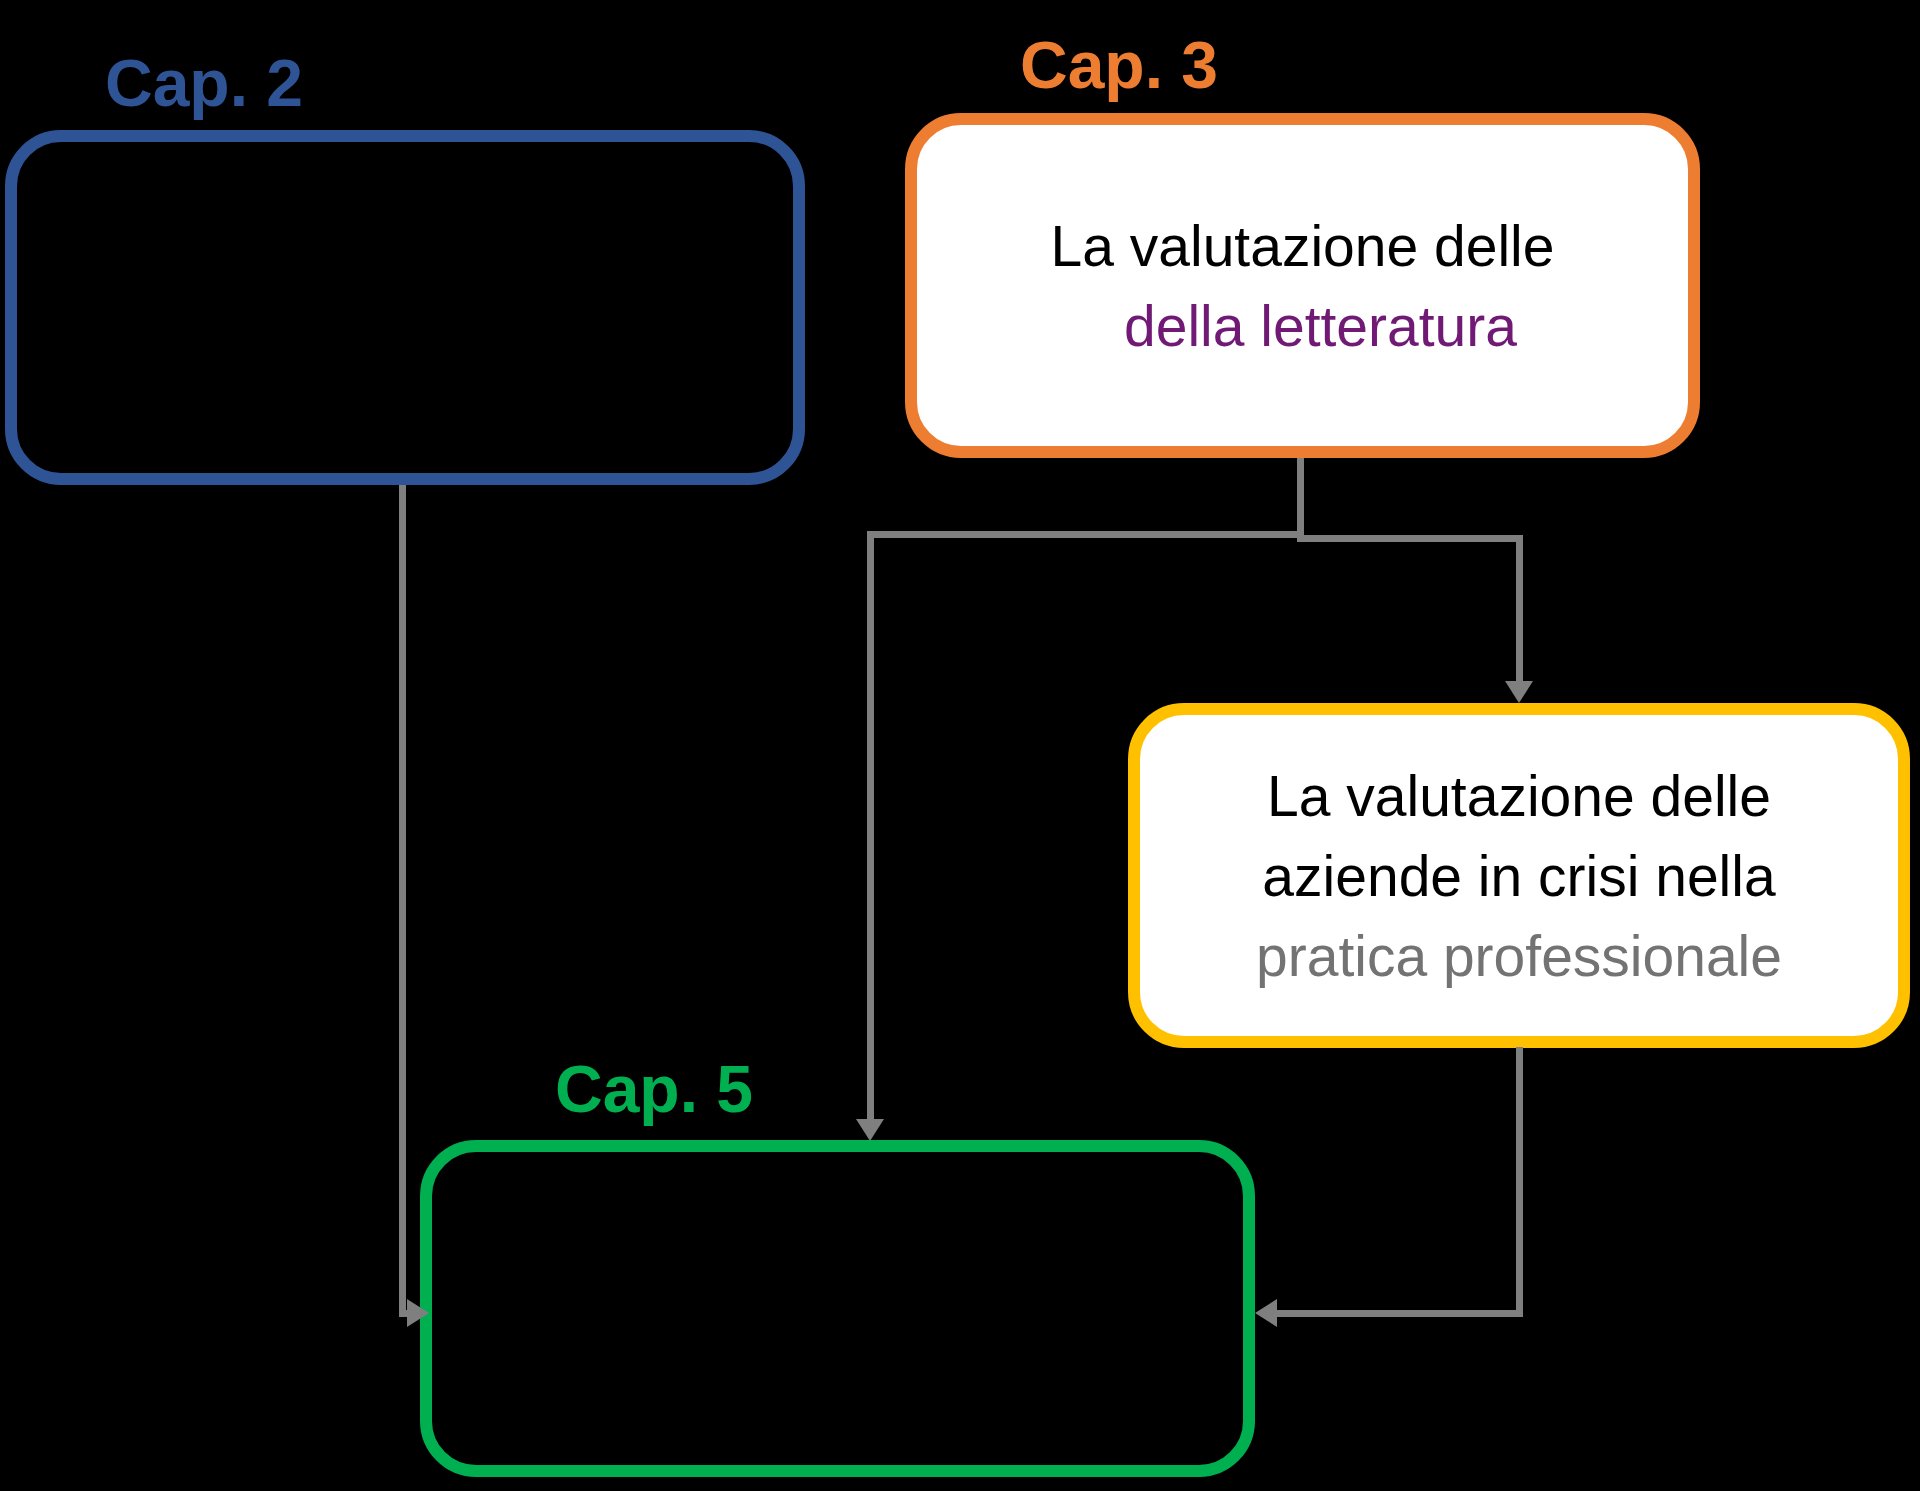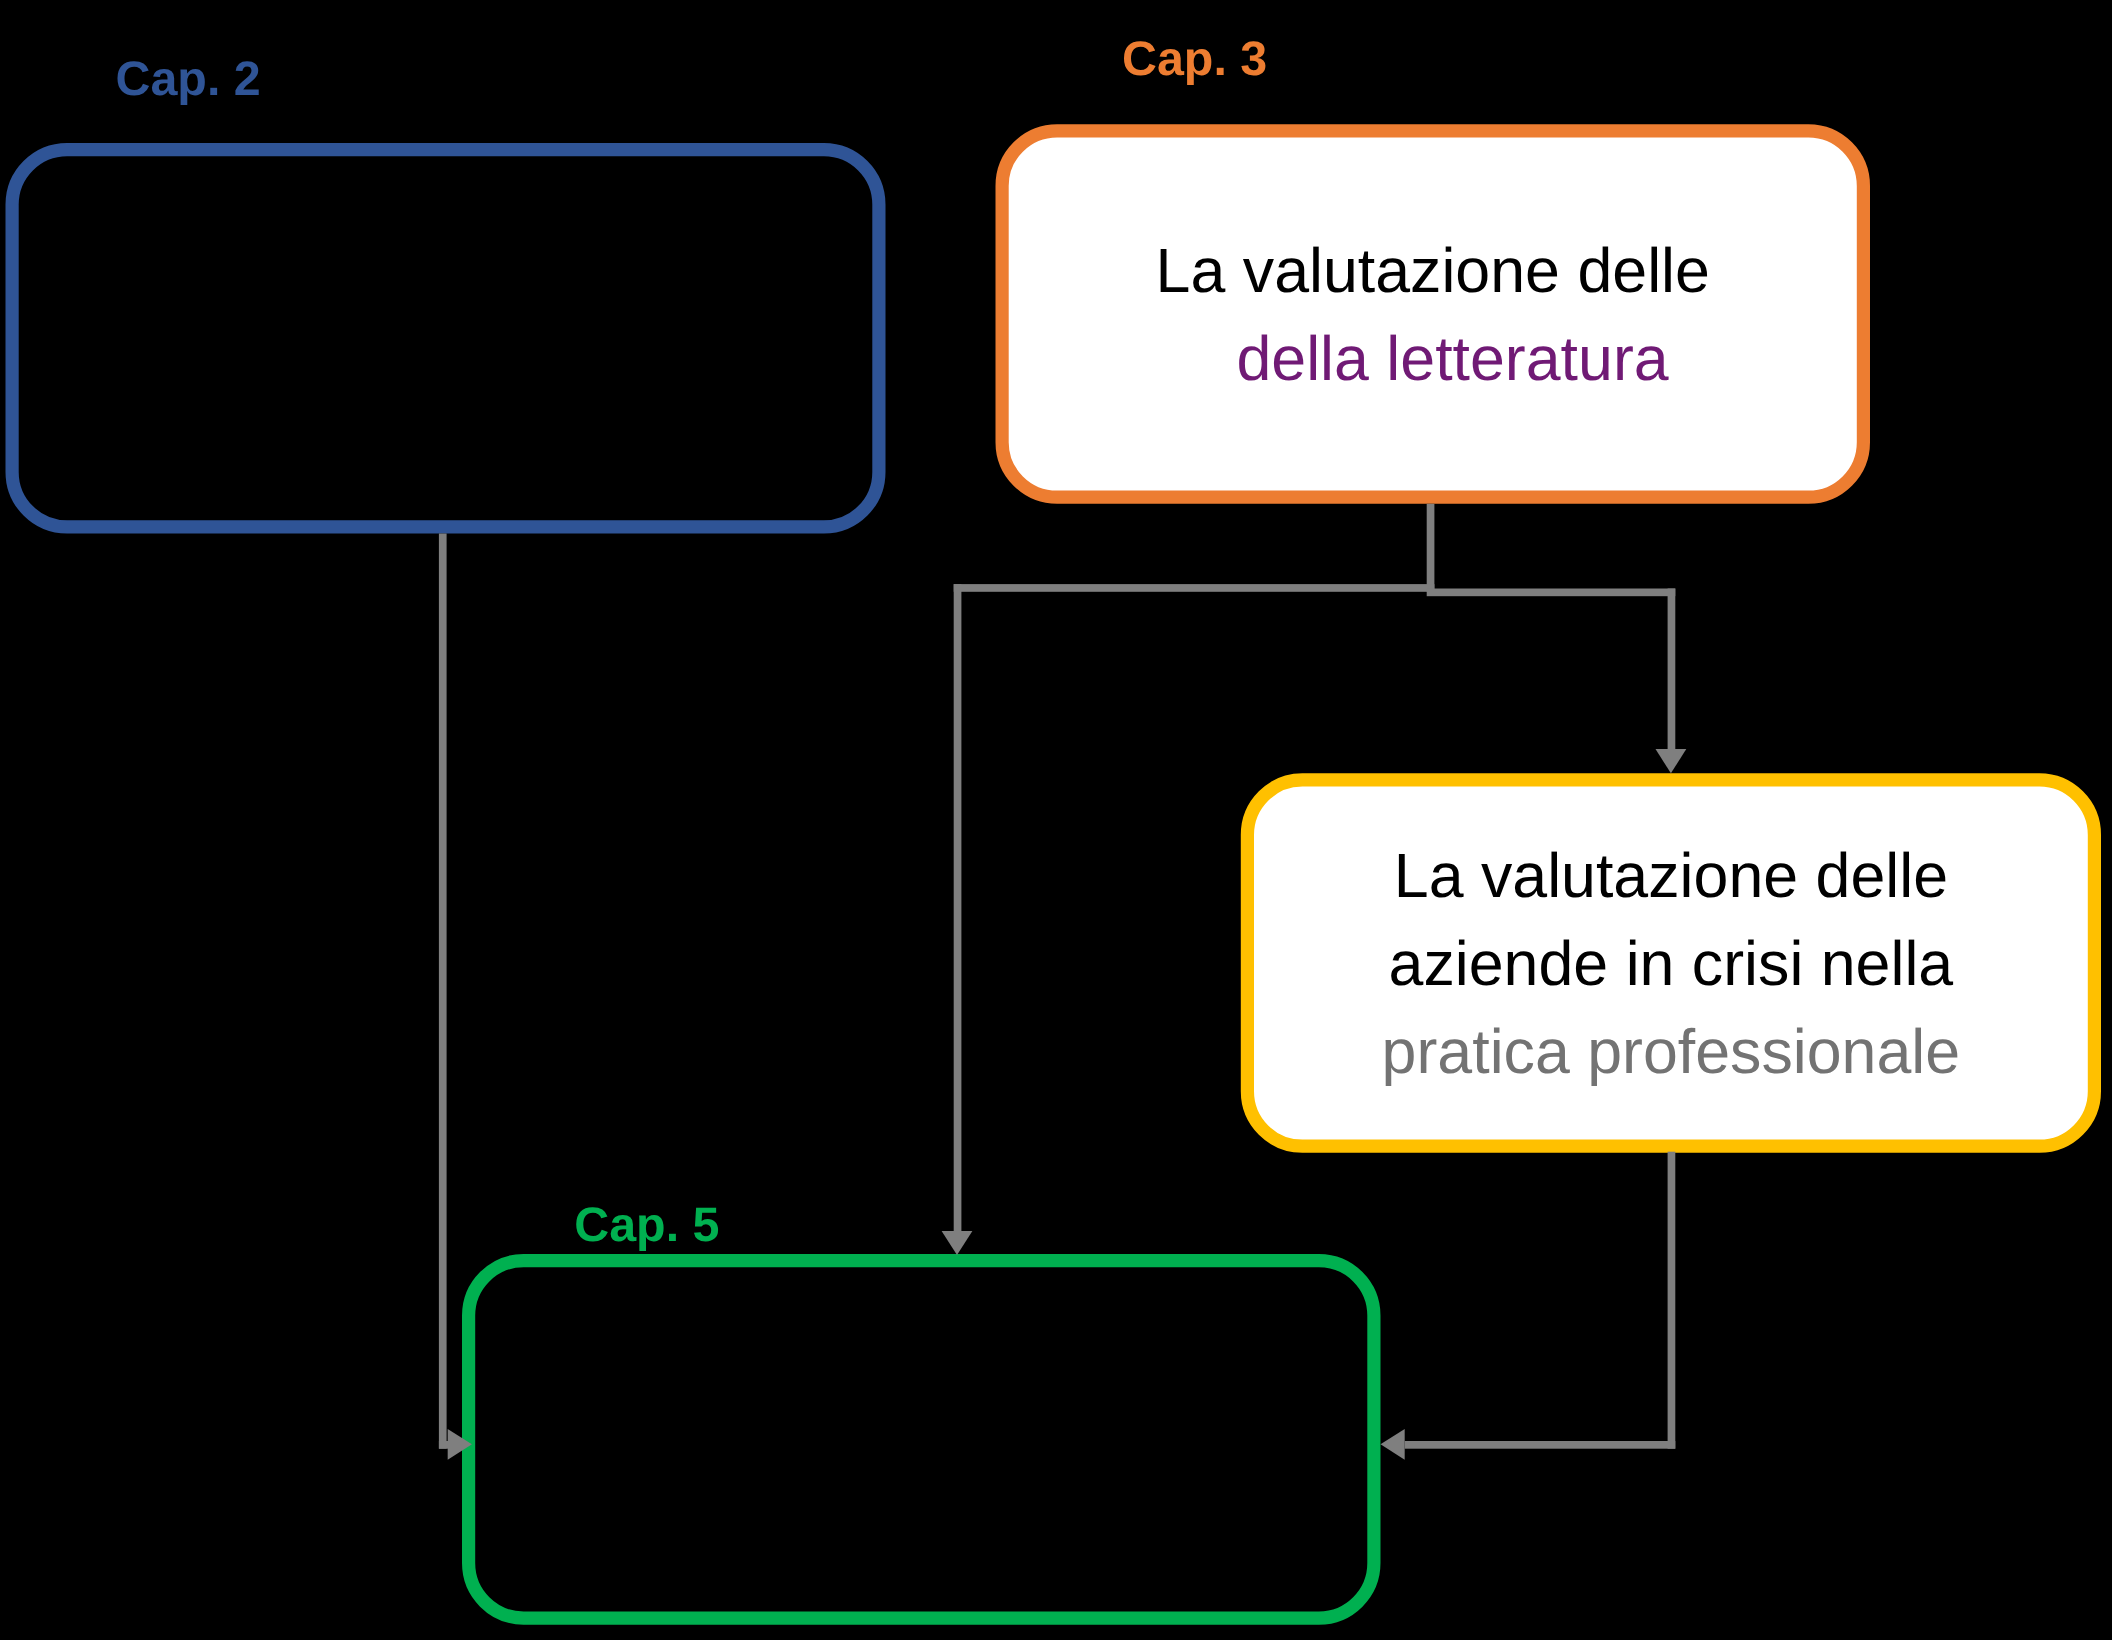--- a/index.html
+++ b/index.html
@@ -17,27 +17,27 @@
   #box-cap2 { left:5px;    top:130px;  width:800px; height:355px; }
   #box-cap3 { left:905px;  top:113px;  width:795px; height:345px; }
   #box-cap4 { left:1128px; top:703px;  width:782px; height:345px; }
   #box-cap5 { left:420px;  top:1140px; width:835px; height:337px; }
 
   .node-text-line {
     font-size:57px; line-height:80px; color:#000;
     text-align:center; white-space:nowrap;
   }
   .node-label {
-    position:absolute; font-weight:700; font-size:44px; line-height:1;
+    position:absolute; font-weight:700; font-size:66px; line-height:1;
     white-space:nowrap;
   }
   #label-cap2 { left:105px;  top:50px;   }
   #label-cap3 { left:1020px; top:32px;   }
   #label-cap4 { left:1185px; top:605px;  }
-  #label-cap5 { left:522px;  top:1056px;margin-top:36px; }
+  #label-cap5 { left:555px;  top:1056px; }
 
   .seg { position:absolute; background:var(--conn,#7F7F7F); }
   #e1-v  { left:399px;  top:485px;  width:7px;   height:832px; }
   #e1-h  { left:399px;  top:1310px; width:10px;  height:7px;  }
   #e2-stem { left:1297px; top:458px; width:7px;  height:80px; }
   #e2a-h { left:867px;  top:531px;  width:437px; height:7px;  }
   #e2a-v { left:867px;  top:531px;  width:7px;   height:590px; }
   #e2b-h { left:1297px; top:535px;  width:226px; height:7px;  }
   #e2b-v { left:1516px; top:535px;  width:7px;   height:148px; }
   #e3-v  { left:1516px; top:1047px; width:7px;   height:270px; }

